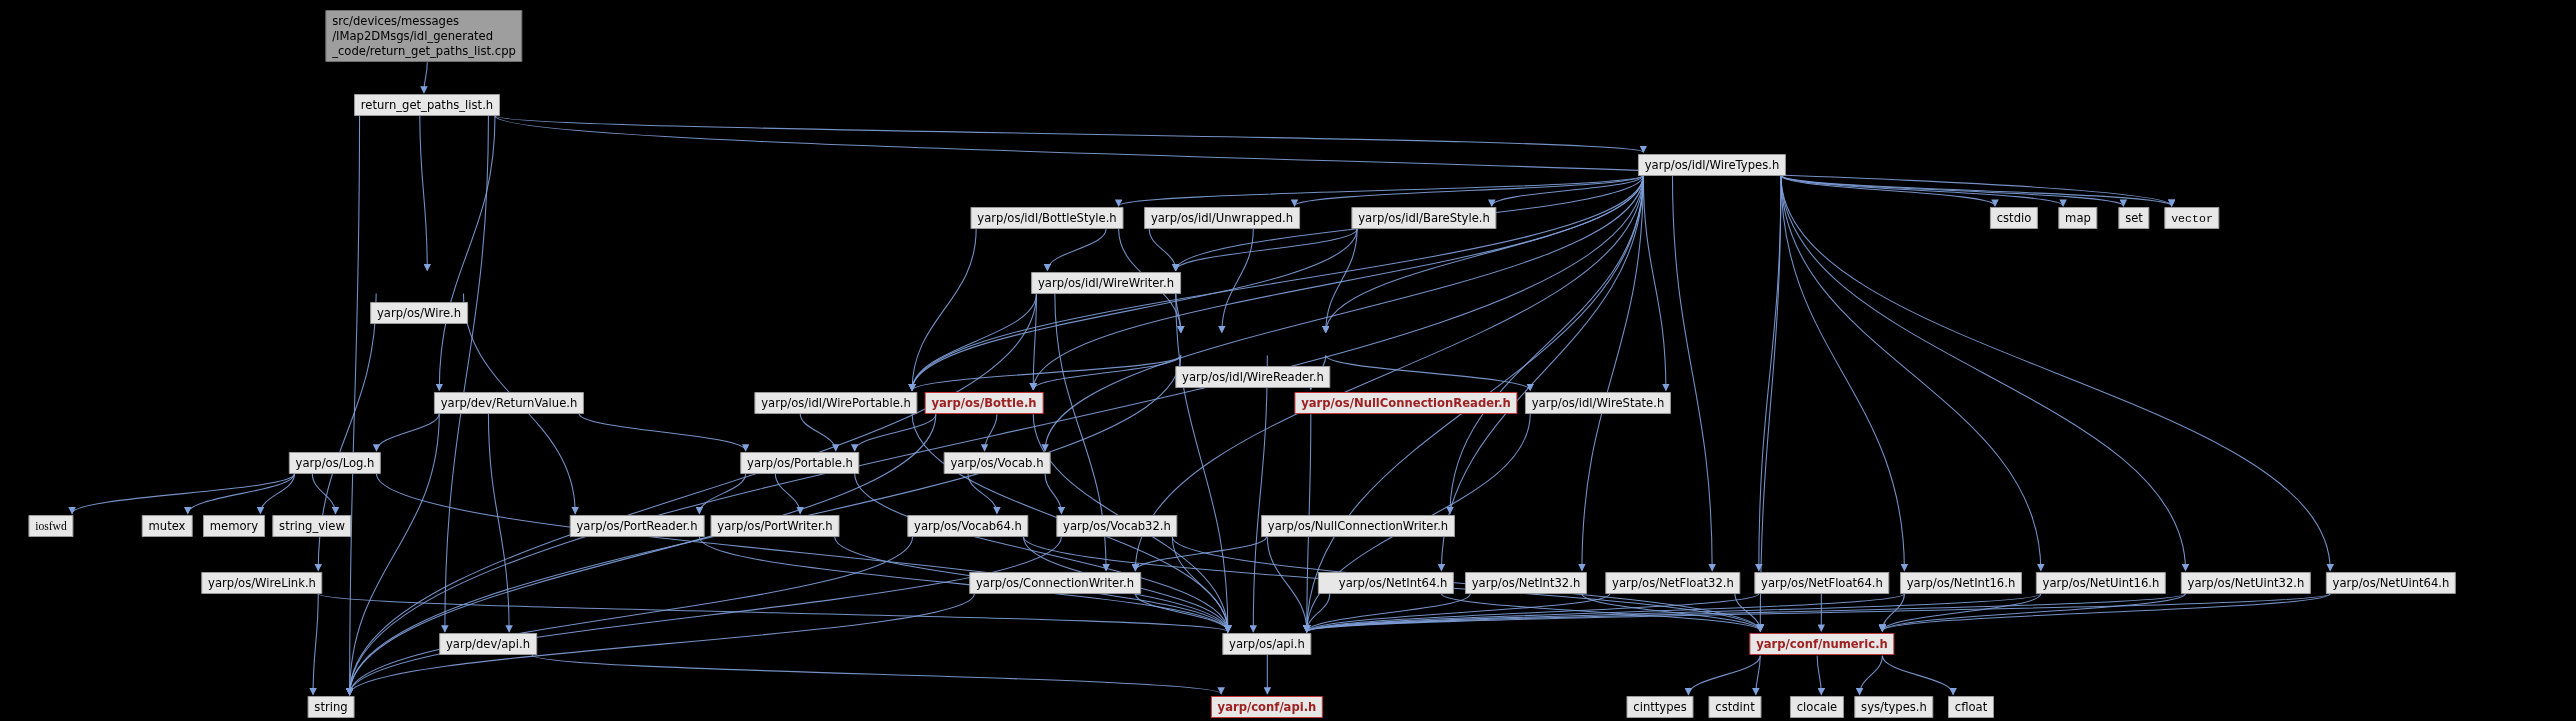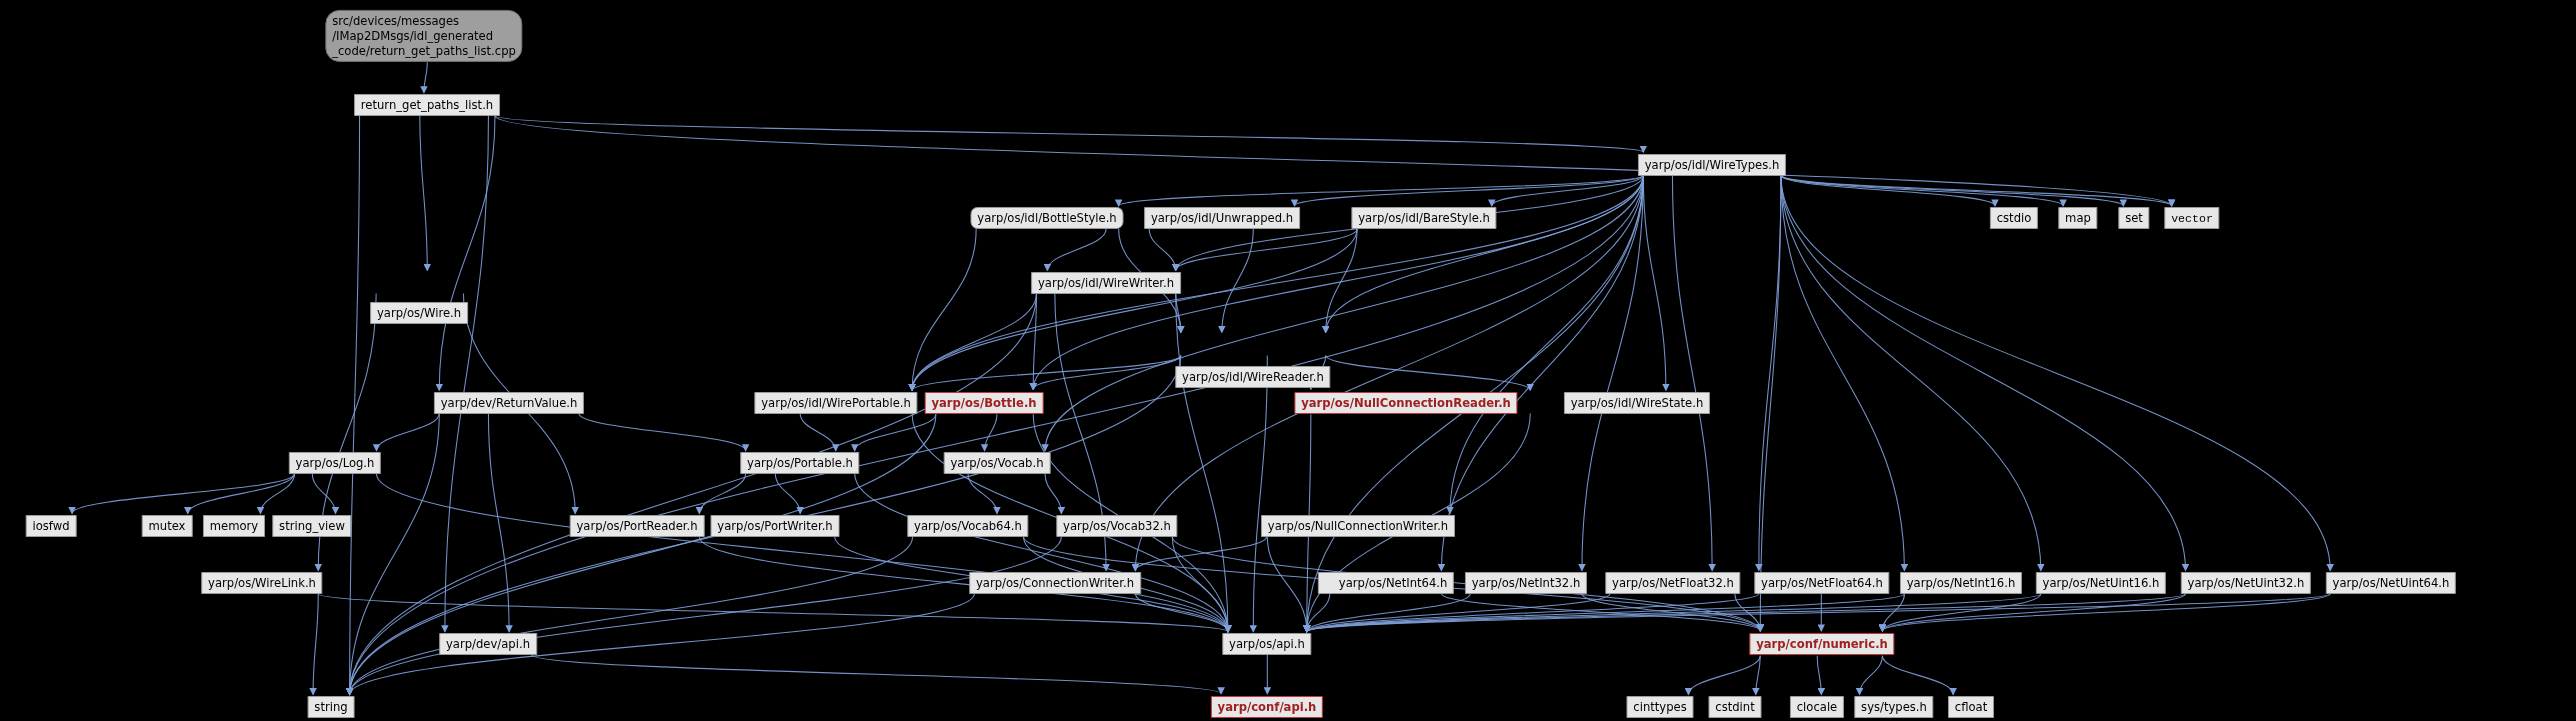--- a/index.html
+++ b/index.html
@@ -169,44 +169,44 @@
         <path d="M642.703125,792.09375 C642.703125,813.159375 1476.15625,817.840625 1476.15625,838.90625" fill="none" stroke="#7fa1dc" stroke-width="1.3" stroke-opacity="0.9" marker-end="url(#arrow)"></path>
         <path d="M1532,792.09375 C1532,813.159375 1532,817.840625 1532,838.90625" fill="none" stroke="#7fa1dc" stroke-width="1.3" stroke-opacity="0.9" marker-end="url(#arrow)"></path>
         <path d="M2128.1640625,793.09375 C2128.1640625,814.159375 2041.265625,818.840625 2041.265625,839.90625" fill="none" stroke="#7fa1dc" stroke-width="1.3" stroke-opacity="0.9" marker-end="url(#arrow)"></path>
         <path d="M2128.1640625,793.09375 C2128.1640625,814.159375 2122.8125,818.840625 2122.8125,839.90625" fill="none" stroke="#7fa1dc" stroke-width="1.3" stroke-opacity="0.9" marker-end="url(#arrow)"></path>
         <path d="M2197,793.09375 C2197,814.159375 2202,818.840625 2202,839.90625" fill="none" stroke="#7fa1dc" stroke-width="1.3" stroke-opacity="0.9" marker-end="url(#arrow)"></path>
         <path d="M2275.8359375,793.09375 C2275.8359375,814.159375 2248.2578125,818.840625 2248.2578125,839.90625" fill="none" stroke="#7fa1dc" stroke-width="1.3" stroke-opacity="0.9" marker-end="url(#arrow)"></path>
         <path d="M2275.8359375,793.09375 C2275.8359375,814.159375 2361.421875,818.840625 2361.421875,839.90625" fill="none" stroke="#7fa1dc" stroke-width="1.3" stroke-opacity="0.9" marker-end="url(#arrow)"></path>
       </g>
   </svg>
 
-<div class="node source" style="left: 424px; top: 36px; border-radius: 14px;">src/devices/messages
+<div class="node source" style="left: 424px; top: 36px;">src/devices/messages
 /IMap2DMsgs/idl_generated
 _code/return_get_paths_list.cpp</div>
     <div class="node header" style="left: 427px; top: 105px;">return_get_paths_list.h</div>
     <div class="node header" style="left: 1712px; top: 165px;">yarp/os/idl/WireTypes.h</div>
-    <div class="node header" style="left: 1047px; top: 218px; border-radius: 7px;">yarp/os/idl/BottleStyle.h</div>
+    <div class="node header" style="left: 1047px; top: 218px;">yarp/os/idl/BottleStyle.h</div>
     <div class="node header" style="left: 1222px; top: 218px;">yarp/os/idl/Unwrapped.h</div>
     <div class="node header" style="left: 1424px; top: 218px;">yarp/os/idl/BareStyle.h</div>
     <div class="node system" style="left: 2014px; top: 218px;">cstdio</div>
     <div class="node system" style="left: 2078px; top: 218px;">map</div>
     <div class="node system" style="left: 2134px; top: 218px;">set</div>
     <div class="node system" style="left: 2192px; top: 218px; font-family: Liberation Mono, monospace;">vector</div>
     <div class="node header" style="left: 419px; top: 283px; margin-top: 30px;">yarp/os/Wire.h</div>
     <div class="node header" style="left: 1106px; top: 283px;">yarp/os/idl/WireWriter.h</div>
     <div class="node header" style="left: 1253px; top: 345px; margin-top: 32px;">yarp/os/idl/WireReader.h</div>
     <div class="node header" style="left: 509px; top: 403px;">yarp/dev/ReturnValue.h</div>
     <div class="node header" style="left: 836px; top: 403px;">yarp/os/idl/WirePortable.h</div>
     <div class="node truncated" style="left: 984px; top: 403px;">yarp/os/Bottle.h</div>
     <div class="node truncated" style="left: 1406px; top: 403px;">yarp/os/NullConnectionReader.h</div>
-    <div class="node header" style="left: 1637px; top: 403px; text-align: right;">yarp/os/idl/WireState.h</div>
+    <div class="node header" style="left: 1598px; top: 403px; text-align: right;">yarp/os/idl/WireState.h</div>
     <div class="node header" style="left: 335px; top: 463px;">yarp/os/Log.h</div>
     <div class="node header" style="left: 800px; top: 463px;">yarp/os/Portable.h</div>
     <div class="node header" style="left: 997px; top: 463px;">yarp/os/Vocab.h</div>
-    <div class="node system" style="left: 51px; top: 526px;">iosfwd</div>
+    <div class="node system" style="left: 51px; top: 526px; font-family: Liberation Serif, serif;">iosfwd</div>
     <div class="node system" style="left: 167px; top: 526px; text-align: right;">mutex</div>
     <div class="node system" style="left: 234px; top: 526px;">memory</div>
     <div class="node system" style="left: 312px; top: 526px;">string_view</div>
     <div class="node header" style="left: 637px; top: 526px;">yarp/os/PortReader.h</div>
     <div class="node header" style="left: 775px; top: 526px;">yarp/os/PortWriter.h</div>
     <div class="node header" style="left: 968px; top: 526px;">yarp/os/Vocab64.h</div>
     <div class="node header" style="left: 1117px; top: 526px;">yarp/os/Vocab32.h</div>
     <div class="node header" style="left: 1358px; top: 526px;">yarp/os/NullConnectionWriter.h</div>
     <div class="node header" style="left: 262px; top: 583px;">yarp/os/WireLink.h</div>
     <div class="node header" style="left: 1055px; top: 583px;">yarp/os/ConnectionWriter.h</div>

